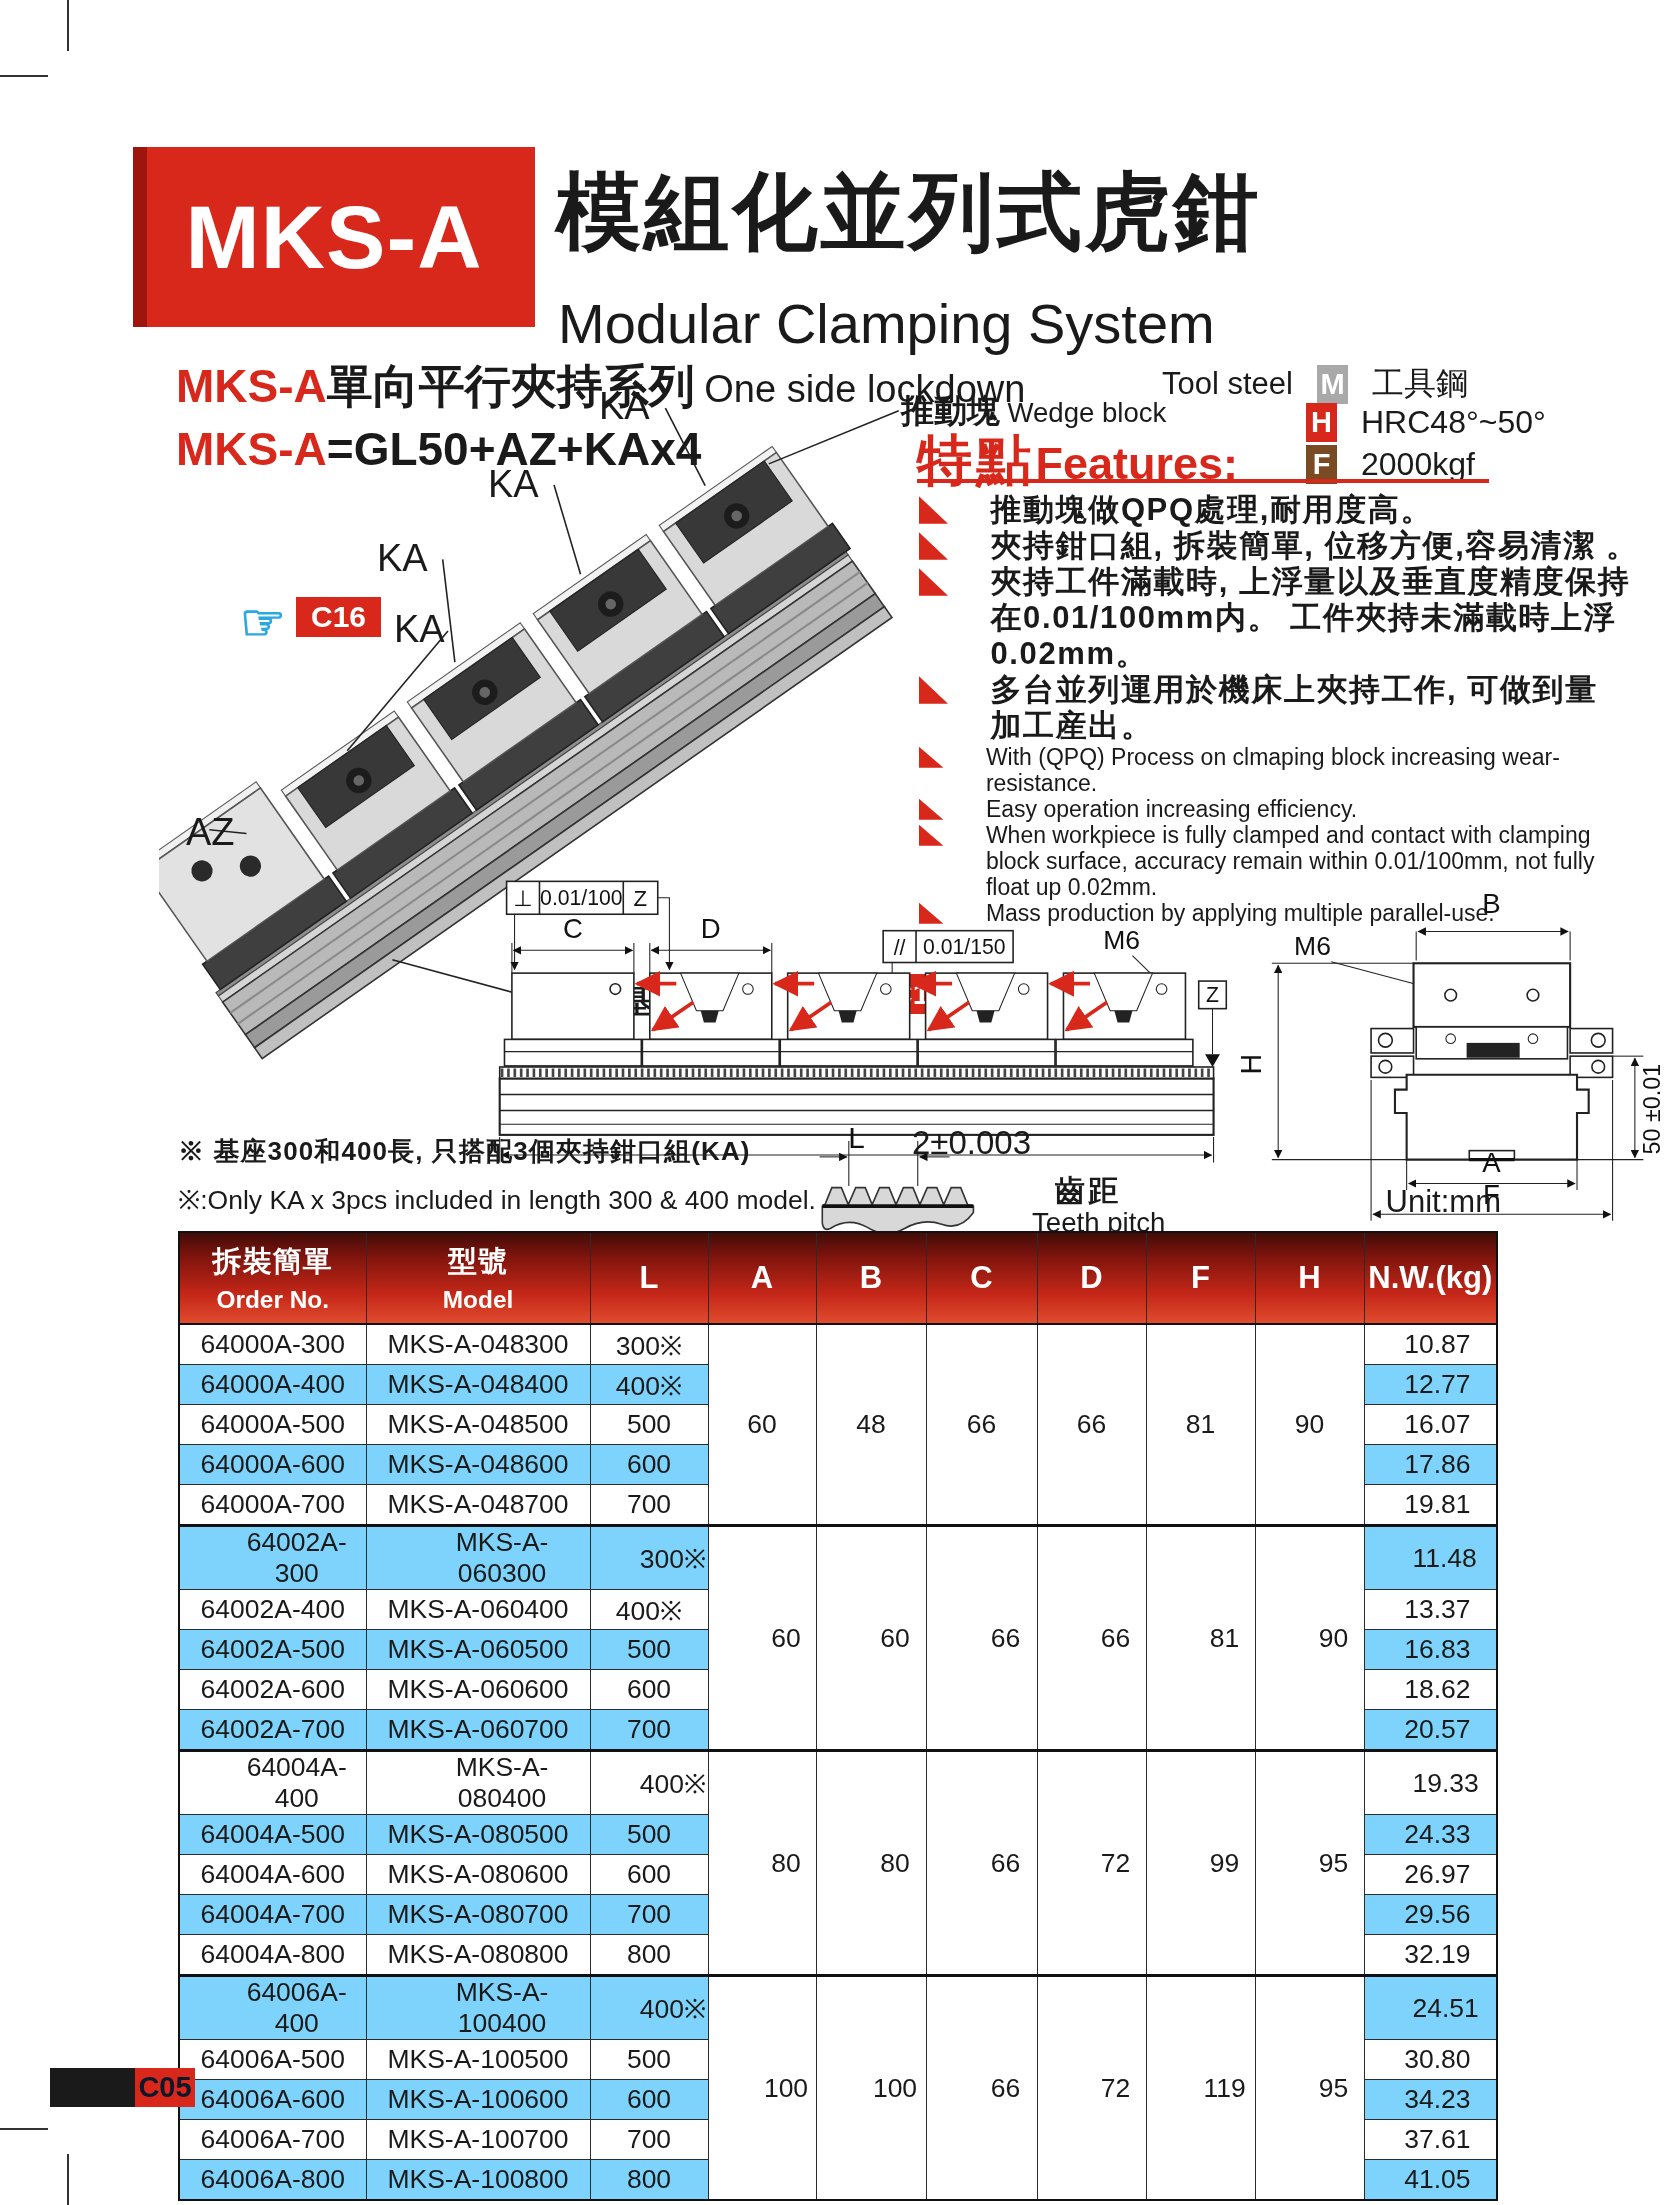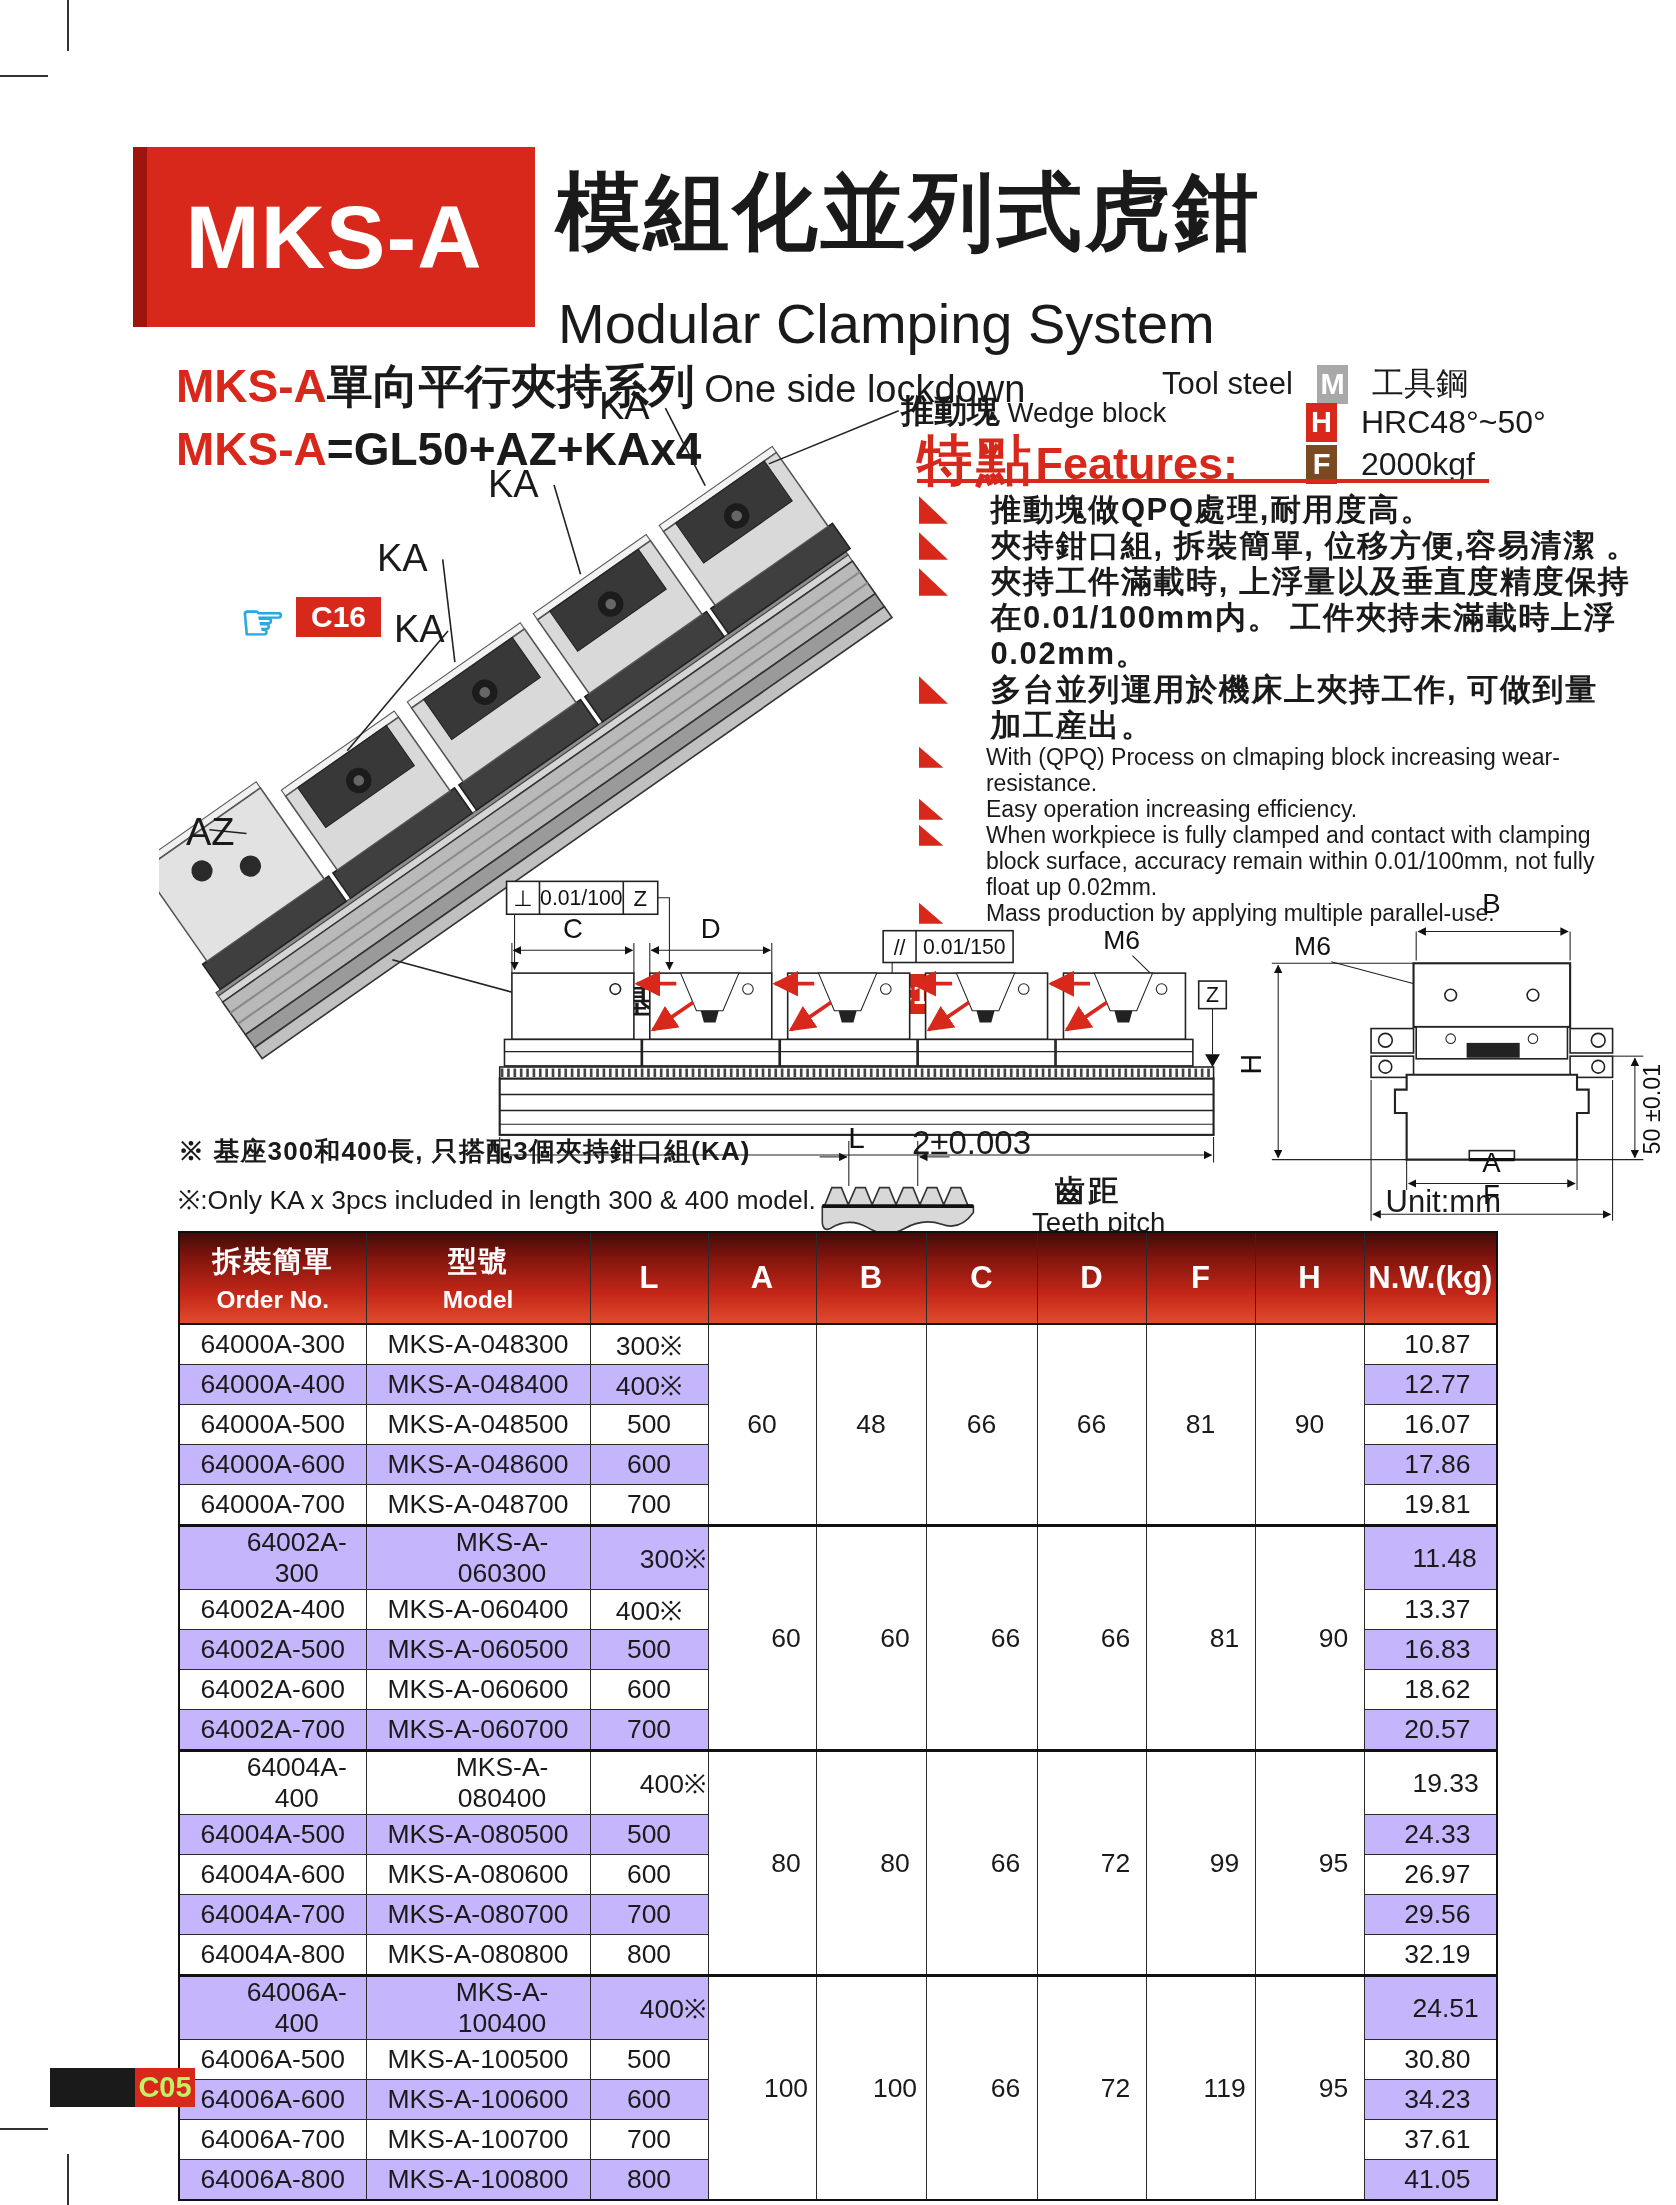--- a/index.html
+++ b/index.html
@@ -72,28 +72,28 @@
   table{border-collapse:collapse;table-layout:fixed;width:1319px;}
   th,td{border:1.1px solid #2b2b2b;padding:0;text-align:center;vertical-align:middle;}
   table{border:2.1px solid #111;}
   thead th{background:linear-gradient(180deg,#420c08 0%,#7e140d 26%,#c42718 68%,#e04b2e 100%);
            color:#fff;height:90px;border-bottom:2.1px solid #111;}
   .h-zh{font-size:29px;font-weight:bold;letter-spacing:1.1px;}
   .h-en{font-size:24.4px;font-weight:bold;margin-top:3.2px;}
   .h-letter{font-size:31px;font-weight:bold;}
   tbody td{height:39px;font-size:26.5px;}
   td.nw{text-align:right;padding-right:25.5px;}
-  tr.g td.c{background:#c4b5fd;}
+  tr.g td.c{background:#7dd3fc;}
   tr.gs td{border-top:3.2px solid #111;padding-left:48px;}
   tbody td.m{background:#ffffff;}
 
   
   .footer-black{position:absolute;left:50px;top:2068px;width:85px;height:39px;background:#1a1a1a;}
   .footer-red{position:absolute;left:135px;top:2068px;width:60px;height:39px;background:#d8281c;
-              color:#bef264;display:flex;align-items:center;justify-content:center;
+              color:#0f172a;display:flex;align-items:center;justify-content:center;
               font-size:29px;font-weight:bold;}
 
   svg text{font-family:"Liberation Sans", sans-serif;fill:#111;}
 </style>
 </head>
 <body>
 
 <div class="page">
 
   <div class="crop" style="left:67px;top:0;width:1.6px;height:51px;"></div>

